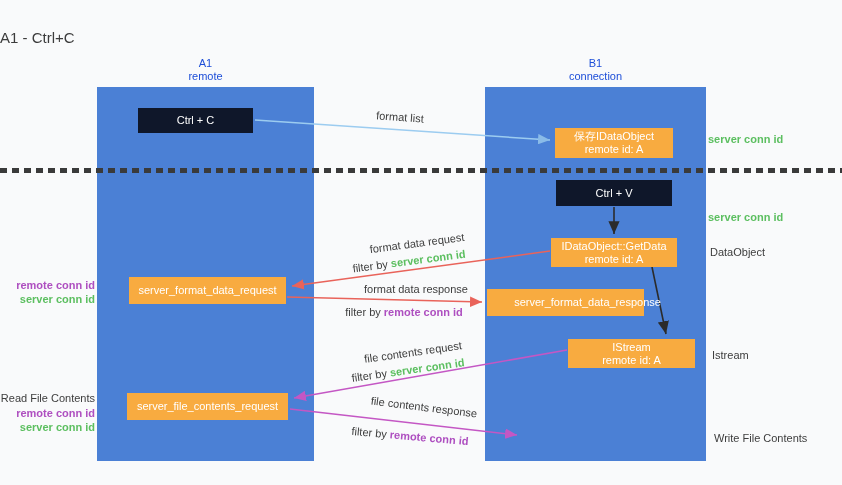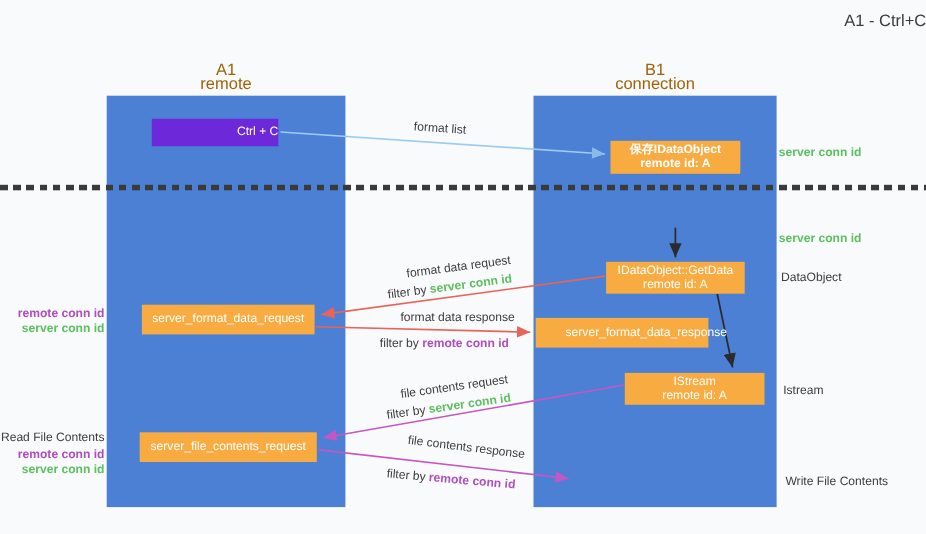--- a/index.html
+++ b/index.html
@@ -1,36 +1,36 @@
 <!DOCTYPE html>
 <html><head>
 <meta charset="utf-8">
 <style>
   * { margin:0; padding:0; box-sizing:border-box; }
   html,body { background:#f7f8f9; }
   body { font-family:"Liberation Sans", sans-serif; }
   .canvas { position:relative; width:842px; height:485px; background:#f9fafb; overflow:hidden; }
 
-  .title { position:absolute; top:11px; left:0; width:100%; text-align:right;
+  .title { position:absolute; top:29px; left:0; width:100%; text-align:left;
            font-size:15px; line-height:18px; color:#3c3c3c; z-index:6; }
 
-  .col-header { position:absolute; top:57px; text-align:center; font-size:15px;
-                line-height:13px; color:#a16207; z-index:6; }
+  .col-header { position:absolute; top:57px; text-align:center; font-size:11px;
+                line-height:13px; color:#1d4ed8; z-index:6; }
 
   .lifeline { position:absolute; top:87px; height:374px; background:#4B80D5; z-index:1; }
 
   .divider { position:absolute; left:0; top:168px; width:842px; height:5px; z-index:2;
              background:repeating-linear-gradient(90deg,#3a3a3a 0 7px,transparent 7px 12px); }
 
   .arrows { position:absolute; left:0; top:0; z-index:3; }
 
   .node { position:absolute; z-index:4; display:flex; flex-direction:column;
           align-items:center; justify-content:center; text-align:center;
           color:#ffffff; font-size:11px; line-height:13px; }
-  .node.green  { background:#6d28d9;align-items:flex-end; }
+  .node.green  { background:#0f172a; }
   .node.orange { background:#F8AB40; }
 
   .lbl { position:absolute; z-index:5; font-size:11px; line-height:13px;
          color:#3d3d3d; white-space:nowrap; }
   .lbl.right-align { text-align:right; }
   .green-txt  { color:#5CBF60; font-weight:bold; }
   .purple-txt { color:#AE4FC0; font-weight:bold; }
 
   .alabel { position:absolute; z-index:5; font-size:11px; color:#3d3d3d;
             white-space:nowrap; transform:translate(-50%,-50%) rotate(var(--r,0deg)); }
@@ -79,25 +79,28 @@
     <line x1="287" y1="297" x2="482" y2="302" stroke="#E9635A" stroke-width="1.5" marker-end="url(#m-red)"></line>
     <line x1="652" y1="267" x2="666" y2="334" stroke="#2B2B2B" stroke-width="1.6" marker-end="url(#m-black)"></line>
     <line x1="567" y1="350" x2="294" y2="398" stroke="#C457C4" stroke-width="1.5" marker-end="url(#m-magenta)"></line>
     <line x1="290" y1="409" x2="517" y2="435" stroke="#C457C4" stroke-width="1.5" marker-end="url(#m-magenta)"></line>
   </svg>
 
   <div class="node green" style="left:138px;top:108px;width:115px;height:25px;">
     <div>Ctrl + C</div>
   </div>
 
-  <div class="node orange" style="left:555px;top:128px;width:118px;height:30px;font-weight:bold;">
+  <div class="node orange" style="left:555px;top:128px;width:118px;height:30px;">
     <div>保存IDataObject</div>
     <div>remote id: A</div>
   </div>
 
+  <div class="node green" style="left:556px;top:180px;width:116px;height:26px;">
+    <div>Ctrl + V</div>
+  </div>
 
   <div class="node orange" style="left:551px;top:238px;width:126px;height:29px;">
     <div>IDataObject::GetData</div>
     <div>remote id: A</div>
   </div>
 
   <div class="node orange" style="left:129px;top:277px;width:157px;height:27px;">
     <div>server_format_data_request</div>
   </div>
 

